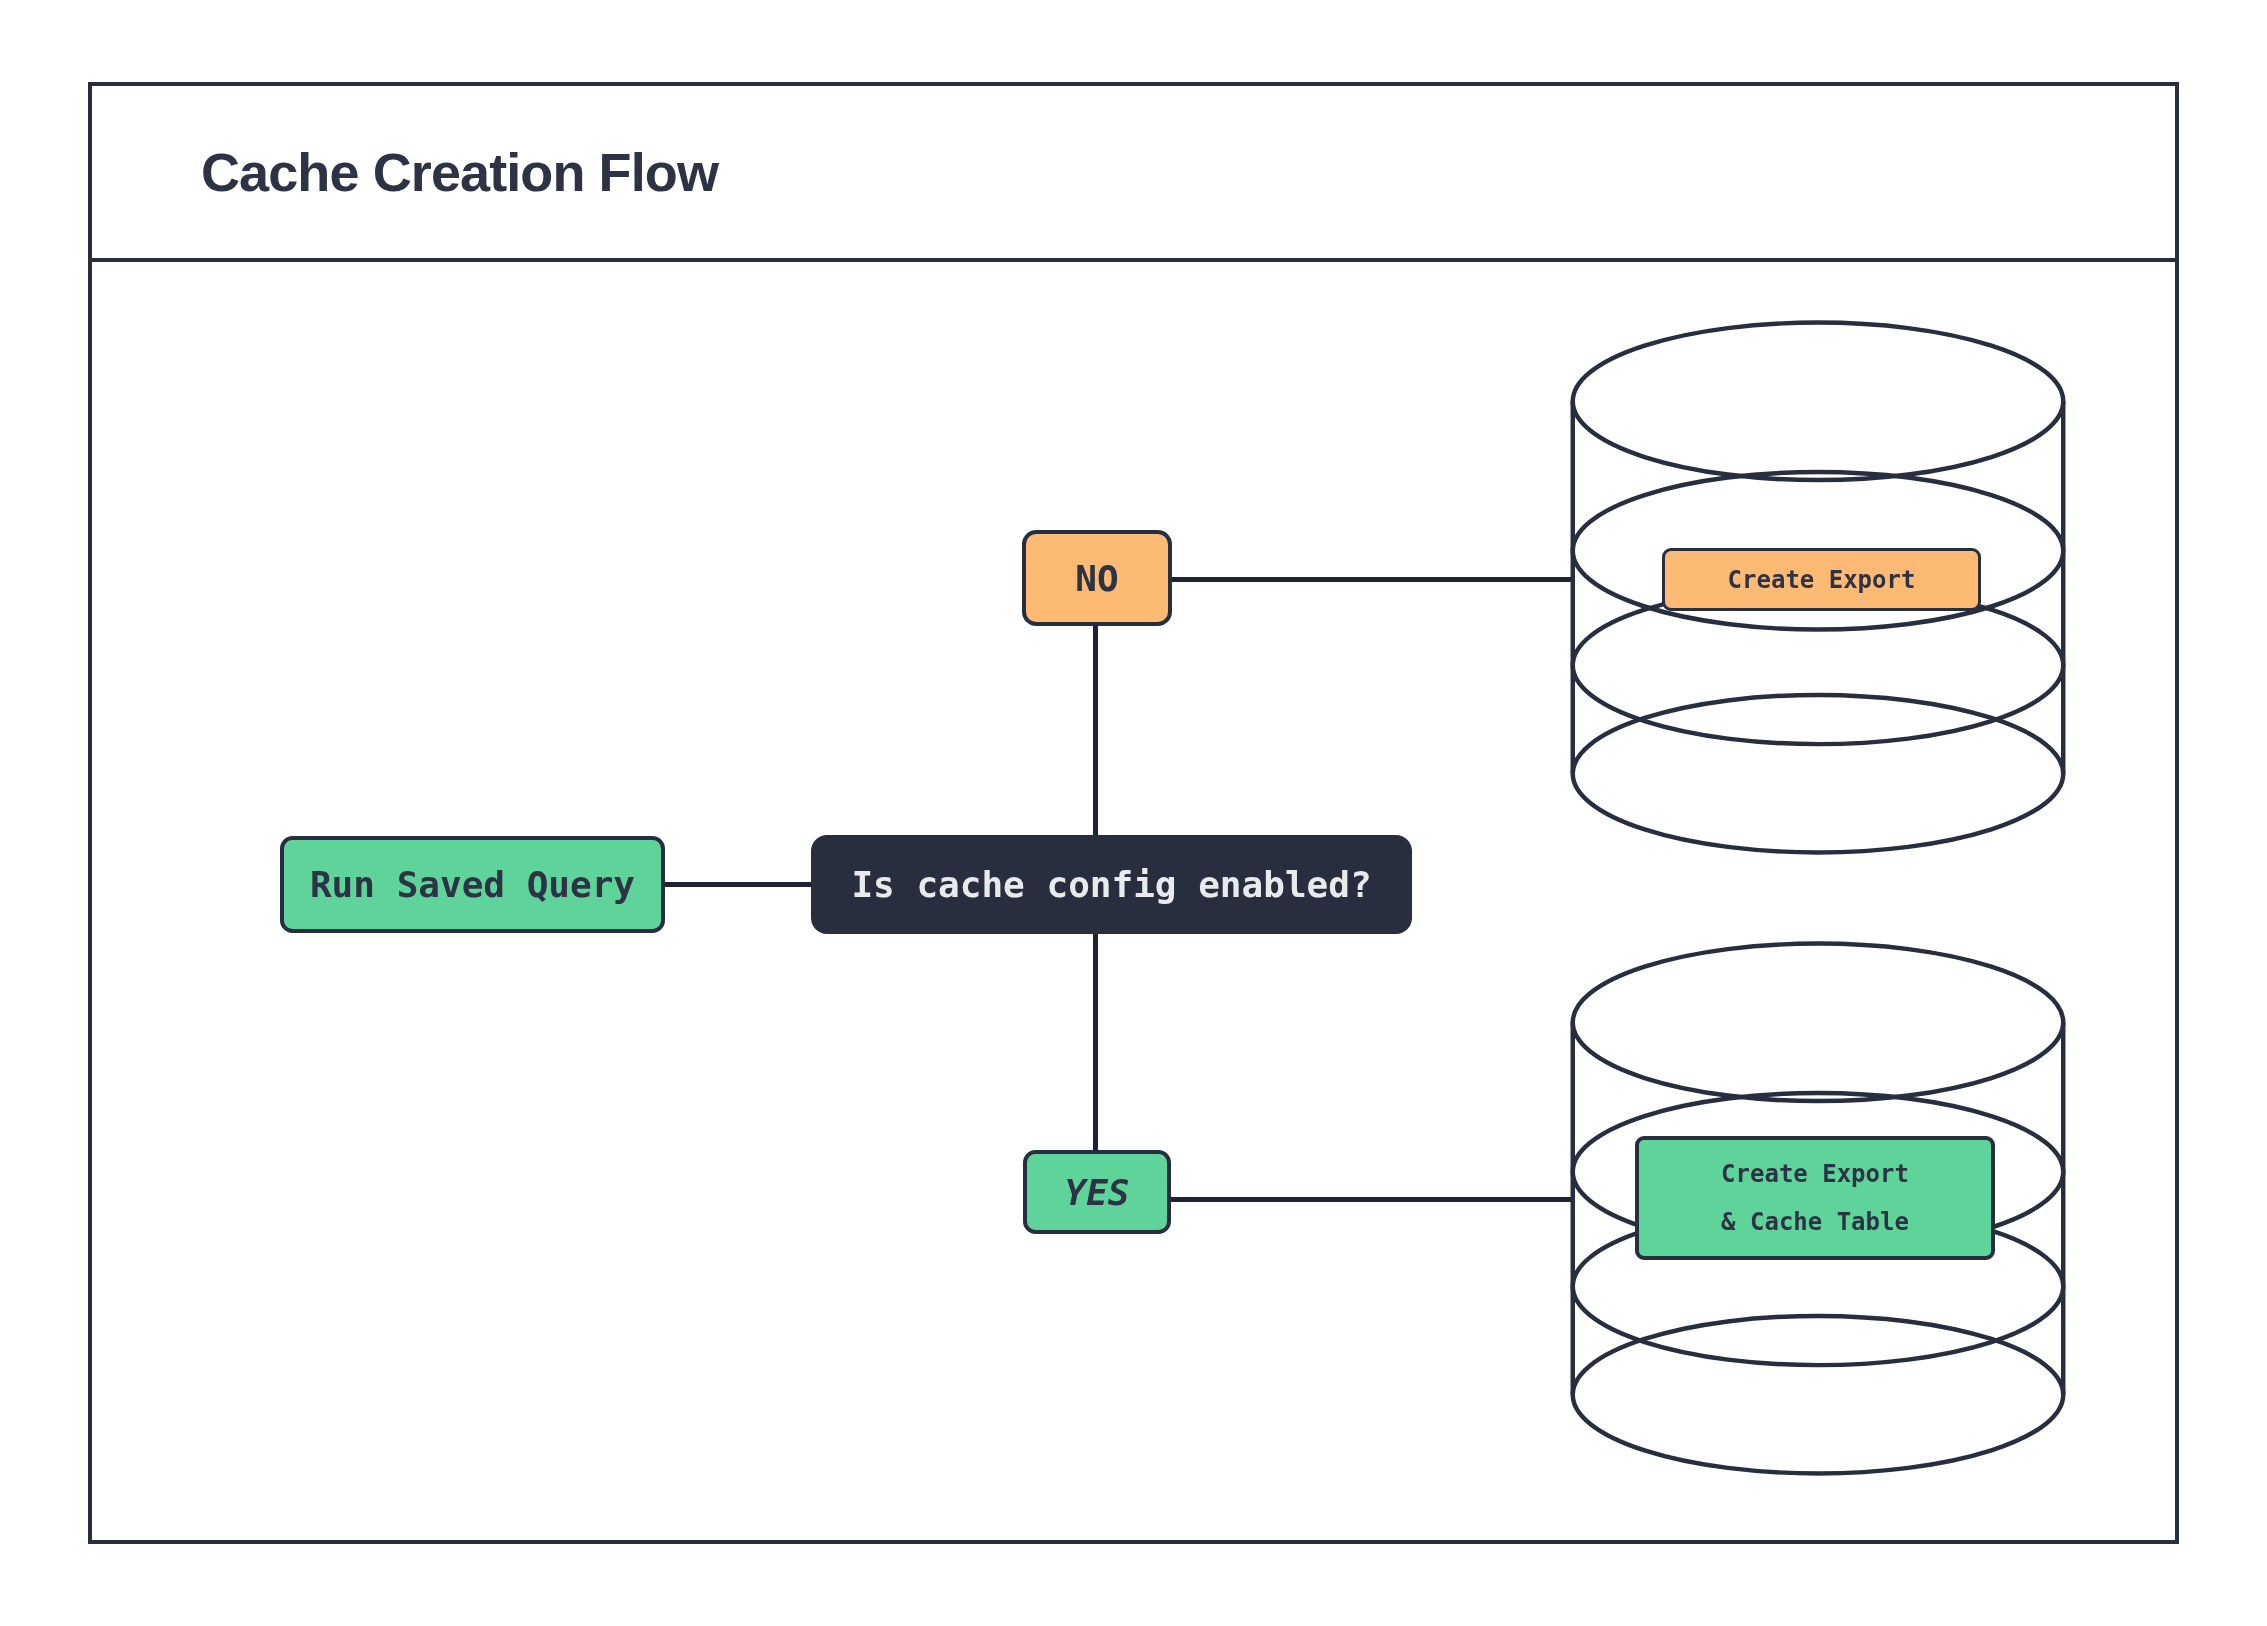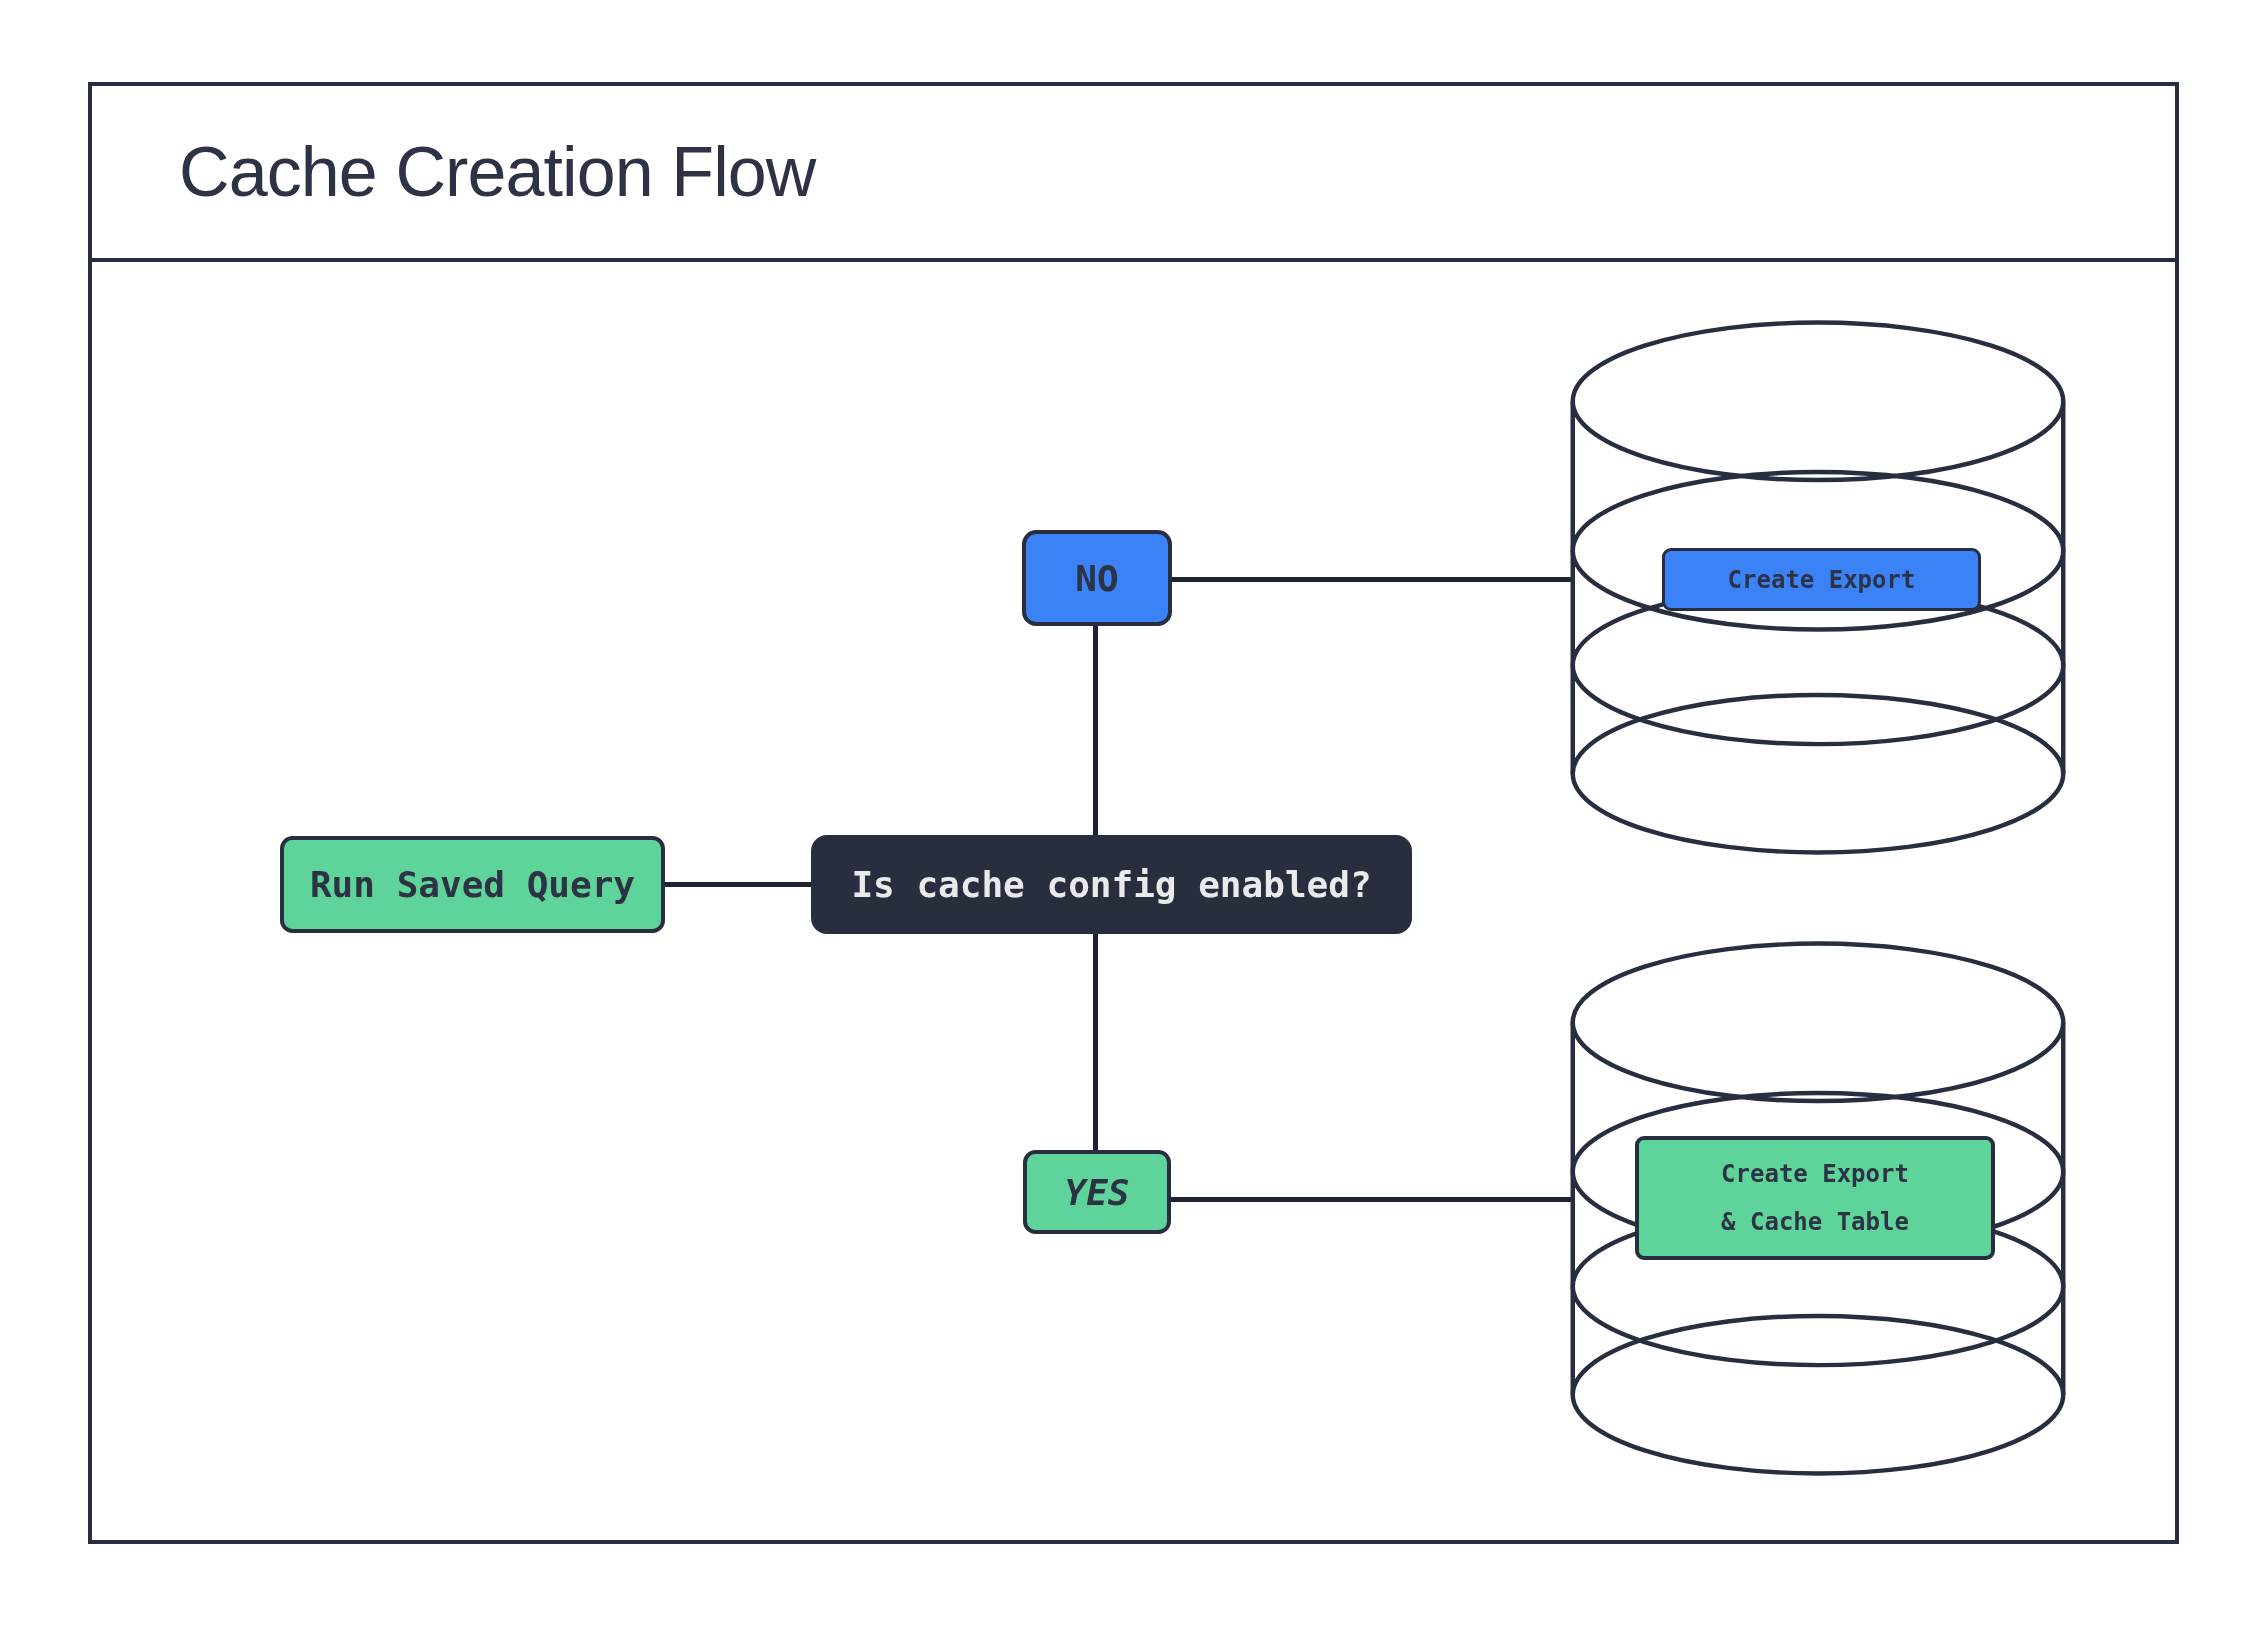--- a/index.html
+++ b/index.html
@@ -23,40 +23,41 @@
     position: absolute;
     left: 0; top: 0; right: 0;
     height: 176px;
     border-bottom: 4.5px solid #272e3f;
     box-sizing: border-box;
     display: flex;
     align-items: center;
     padding-left: 87px;
   }
   .title {
-    font-size: 70px;
-    font-weight: 400;
+    font-size: 54px;
+    font-weight: 700;
     letter-spacing: -0.9px;
     color: #2d3344;
     white-space: nowrap;
+    margin-left: 22px;
   }
   .node {
     position: absolute;
     box-sizing: border-box;
     display: flex;
     align-items: center;
     justify-content: center;
     font-family: "DejaVu Sans Mono", "Liberation Mono", monospace;
     font-weight: 700;
     color: #2d3344;
     text-align: center;
     white-space: nowrap;
   }
   .node-green  { background: #5fd49a; border: 4.5px solid #272e3f; border-radius: 12.5px; }
-  .node-white  { background: #3b82f6; border: 4.5px solid #272e3f; border-radius: 14.3px; }
+  .node-white  { background: #fdba74; border: 4.5px solid #272e3f; border-radius: 14.3px; }
   .node-dark   { background: #282e3d; border-radius: 16px; color: #e9eaec; }
   .fs40 { font-size: 36px; }
   .fs38 { font-size: 24px; }
   .line { position: absolute; background: #1d2330; }
   .db-label-multi { line-height: 48px; }
   svg.db { position: absolute; overflow: visible; }
   svg.db ellipse, svg.db line { stroke: #272e3f; stroke-width: 5; fill: none; }
 </style>
 </head>
 <body>

